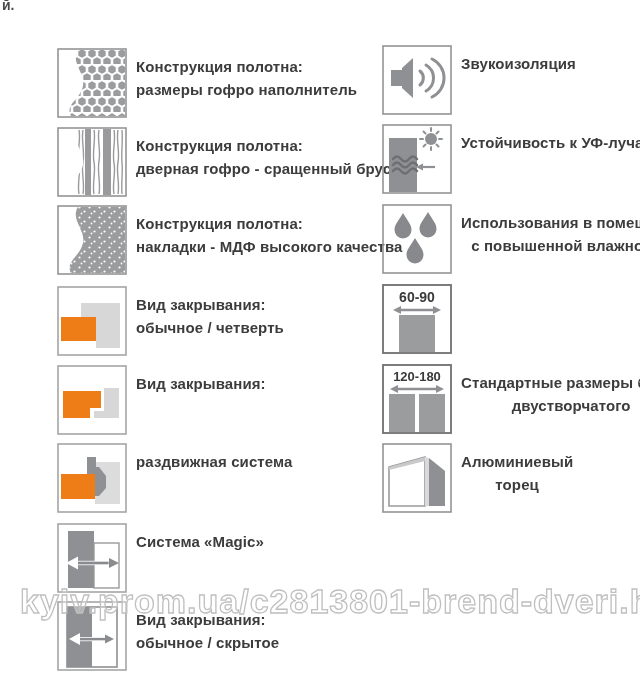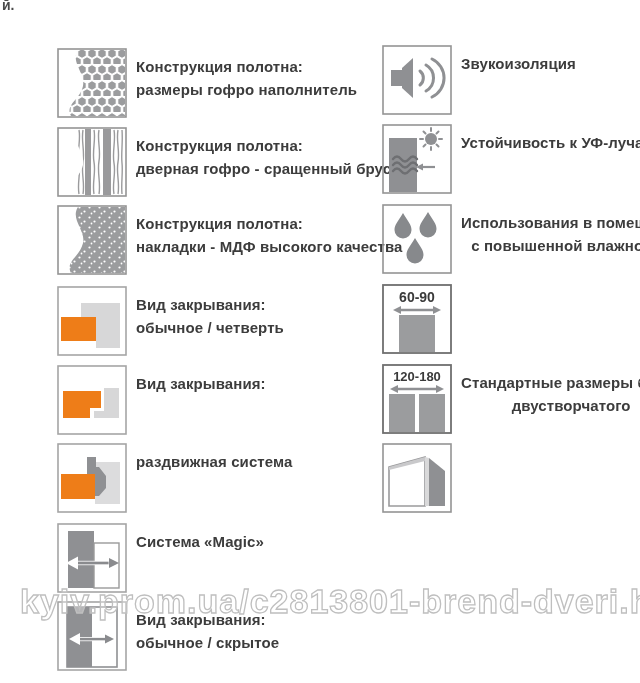--- a/index.html
+++ b/index.html
@@ -282,15 +282,19 @@
 <div class="row right" style="top:443px">
   <div class="icon-box">
     <svg width="70" height="70" viewBox="0 0 70 70">
       <rect x="1" y="1" width="68" height="68" fill="none" stroke="#949494" stroke-width="1.6"></rect>
       <path d="M7,24 L43,14 L43,63 L7,63 Z" fill="#ffffff" stroke="#9a9a9c" stroke-width="1.6"></path>
       <path d="M7,24 L43,14 L43,18 L7,27 Z" fill="#c9c9cb"></path>
       <path d="M43,14 L47,15 L47,63 L43,63 Z" fill="#d9d9da"></path>
       <path d="M47,15 L63,28 L63,63 L47,63 Z" fill="#8f9093"></path>
     </svg>
   </div>
+  <div class="label">
+    <div class="line">Алюминиевый</div>
+    <div class="line">торец</div>
+  </div>
 </div>
 
 <div class="watermark">kyiv.prom.ua/c2813801-brend-dveri.html</div>
 
 </body></html>

